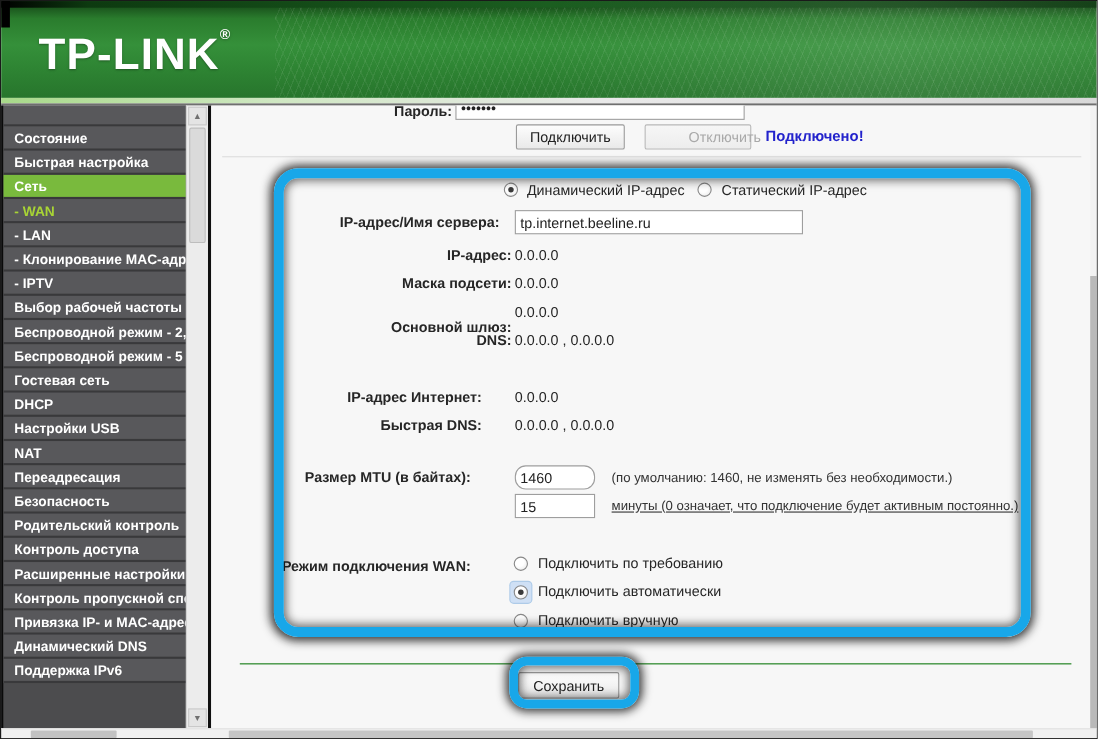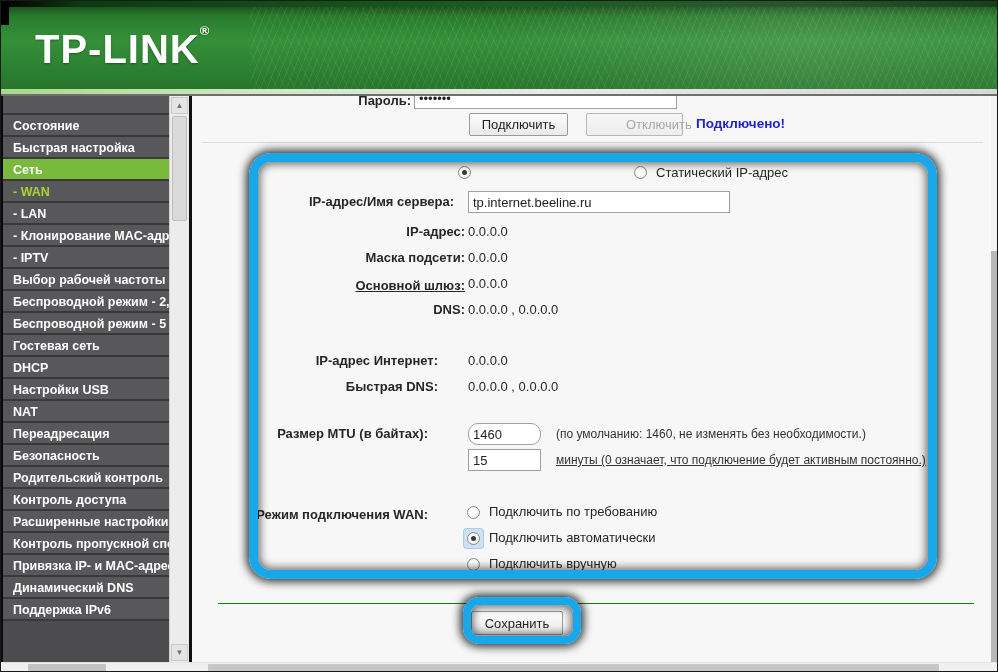--- a/index.html
+++ b/index.html
@@ -138,32 +138,33 @@
     <div class="content">
 
       <div class="flabel" style="top:-6px;width:219px;">Пароль:</div>
       <input class="tinput" style="left: 222px; top: -9px; width: 263px;" type="text" value="•••••••">
       <button class="btn" style="left:277px;top:17px;width:99px;">Подключить</button>
       <button class="btn disabled" style="left:394px;top:17px;width:97px;padding-left:39px;">Отключить</button>
       <div class="status">Подключено!</div>
       <div class="sep"></div>
 
       <span class="radio checked" style="position:absolute;left:266px;top:70px;"></span>
+      <span class="opt-label" style="left:287px;top:67px;">Динамический IP-адрес</span>
       <span class="radio" style="position:absolute;left:442px;top:70px;"></span>
       <span class="opt-label" style="left:464px;top:67px;">Статический IP-адрес</span>
 
       <div class="flabel" style="top:95px;width:262px;">IP-адрес/Имя сервера:</div>
       <input class="tinput" style="left: 276px; top: 95px; width: 262px;" type="text" value="tp.internet.beeline.ru">
 
       <div id="ro-group1">
           <div class="flabel" style="top: 125px; width: 273px;">IP-адрес:</div>
           <div class="fvalue" style="top: 125px;">0.0.0.0</div>
           <div class="flabel" style="top: 151px; width: 273px;">Маска подсети:</div>
           <div class="fvalue" style="top: 151px;">0.0.0.0</div>
-          <div class="flabel" style="top: 179px; width: 273px; text-decoration: underline;">Основной шлюз:</div>
+          <div class="flabel" style="top: 191px; width: 273px;">Основной шлюз:</div>
           <div class="fvalue" style="top: 177px;">0.0.0.0</div>
           <div class="flabel" style="top: 203px; width: 273px;">DNS:</div>
           <div class="fvalue" style="top: 203px;">0.0.0.0 , 0.0.0.0</div>
         </div>
       <div id="ro-group2">
           <div class="flabel" style="top: 254px; width: 246px;">IP-адрес Интернет:</div>
           <div class="fvalue" style="top: 254px;">0.0.0.0</div>
           <div class="flabel" style="top: 280px; width: 246px;">Быстрая DNS:</div>
           <div class="fvalue" style="top: 280px;">0.0.0.0 , 0.0.0.0</div>
         </div>

